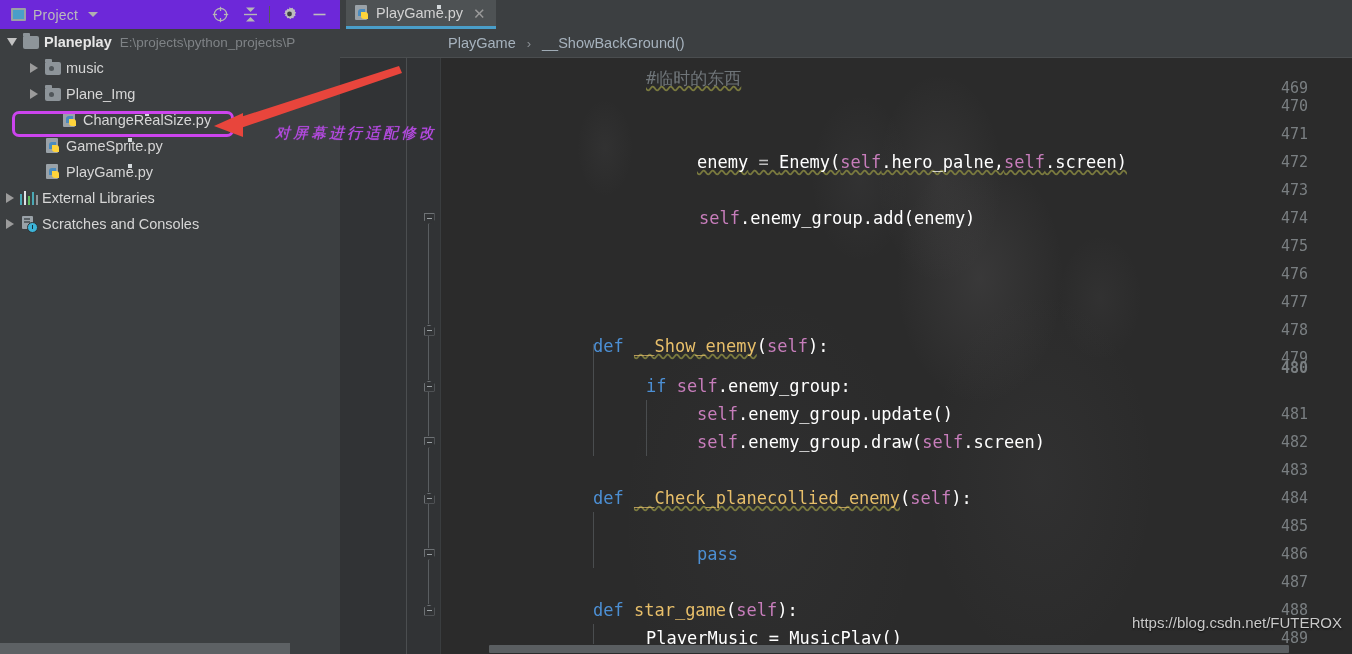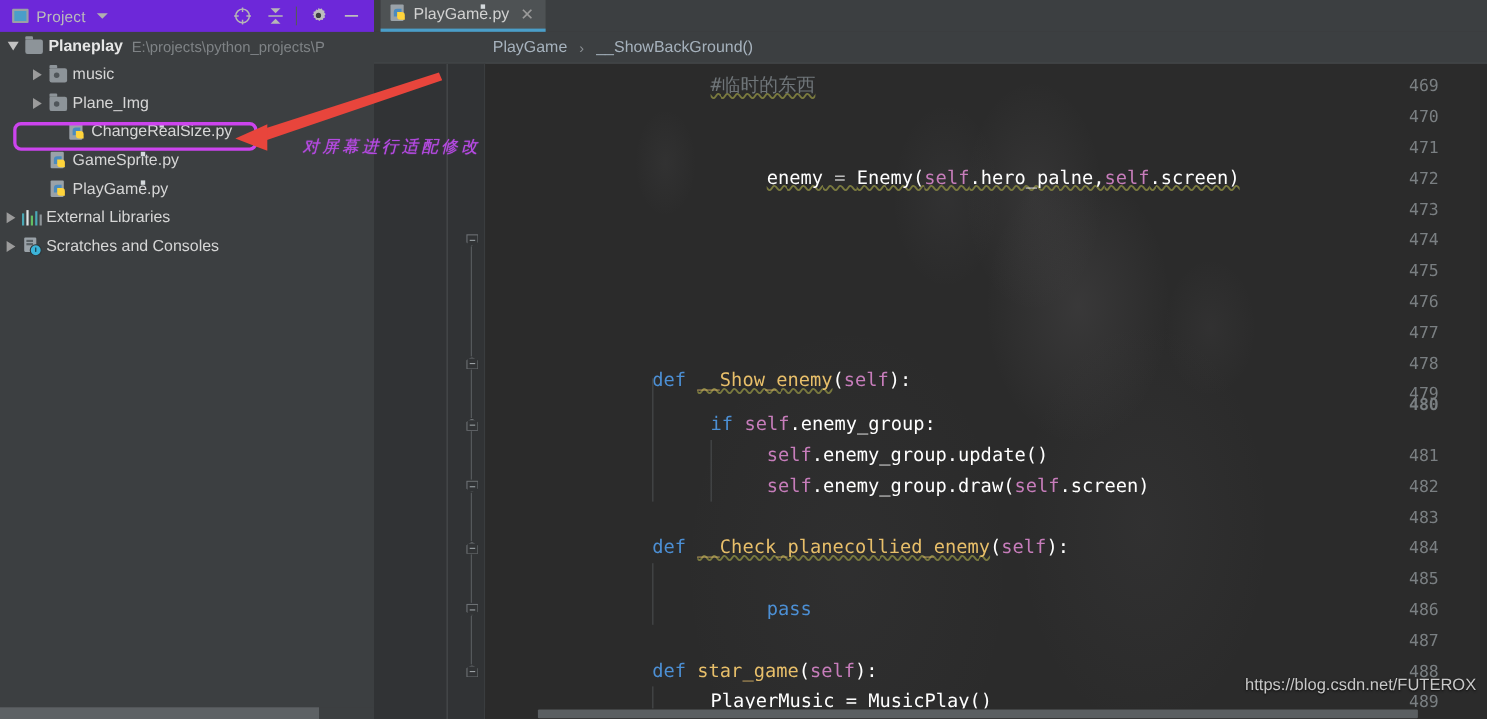--- a/index.html
+++ b/index.html
@@ -379,21 +379,21 @@
 
   <div id="editor">
     <div id="editor-bg"></div>
 
     <div id="gutter">
       <div id="gutter-sep"></div>
       <div id="gutter-sep2"></div>
     </div>
 
     <div id="linenumbers">
-        <div class="ln" style="top: 6px; text-align: right;">469</div>
+        <div class="ln" style="top: 16px; text-align: right;">469</div>
         <div class="ln" style="top: 34px;">470</div>
         <div class="ln" style="top: 62px;">471</div>
         <div class="ln" style="top: 90px;">472</div>
         <div class="ln" style="top: 118px;">473</div>
         <div class="ln" style="top: 146px;">474</div>
         <div class="ln" style="top: 174px;">475</div>
         <div class="ln" style="top: 202px;">476</div>
         <div class="ln" style="top: 230px;">477</div>
         <div class="ln" style="top: 258px;">478</div>
         <div class="ln" style="top: 286px;">479</div>
@@ -434,20 +434,21 @@
         <div class="fold-line" style="top: 166px; height: 100px;"></div>
         <div class="fold-line" style="top: 278px; height: 44px;"></div>
         <div class="fold-line" style="top: 334px; height: 44px;"></div>
         <div class="fold-line" style="top: 390px; height: 44px;"></div>
         <div class="fold-line" style="top: 446px; height: 44px;"></div>
         <div class="fold-line" style="top: 502px; height: 44px;"></div>
       </div>
     <div id="code">
         <div class="cl" style="top: 6px; left: 205px;"><span class="cm wavy">#临时的东西</span></div>
         <div class="cl wavy" style="top: 90px; left: 256px;"><span class="id">enemy</span><span class="op"> = </span><span class="id">Enemy(</span><span class="slf">self</span><span class="id">.hero_palne,</span><span class="slf">self</span><span class="id">.screen)</span></div>
+        <div class="cl" style="top: 146px; left: 258px;"><span class="slf">self</span><span class="id">.enemy_group.add(enemy)</span></div>
         <div class="cl" style="top: 274px; left: 152px;"><span class="k">def </span><span class="fn wavy">__Show_enemy</span><span class="id">(</span><span class="slf">self</span><span class="id">):</span></div>
         <div class="cl" style="top: 342px; left: 256px;"><span class="slf">self</span><span class="id">.enemy_group.update()</span></div>
         <div class="cl" style="top: 314px; left: 205px;"><span class="k">if </span><span class="slf">self</span><span class="id">.enemy_group:</span></div>
         <div class="cl" style="top: 370px; left: 256px;"><span class="slf">self</span><span class="id">.enemy_group.draw(</span><span class="slf">self</span><span class="id">.screen)</span></div>
         <div class="cl" style="top: 426px; left: 152px;"><span class="k">def </span><span class="fn wavy">__Check_planecollied_enemy</span><span class="id">(</span><span class="slf">self</span><span class="id">):</span></div>
         <div class="cl" style="top: 482px; left: 256px;"><span class="k">pass</span></div>
         <div class="cl" style="top: 538px; left: 152px;"><span class="k">def </span><span class="fn">star_game</span><span class="id">(</span><span class="slf">self</span><span class="id">):</span></div>
         <div class="cl" style="top: 566px; left: 205px;"><span class="id wavy">PlayerMusic</span><span class="id"> = MusicPlay()</span></div>
         <div class="cl" style="top: 594px; left: 205px;"></div>
         <div class="indent-guide" style="left: 152px; top: 286px; height: 112px;"></div>

